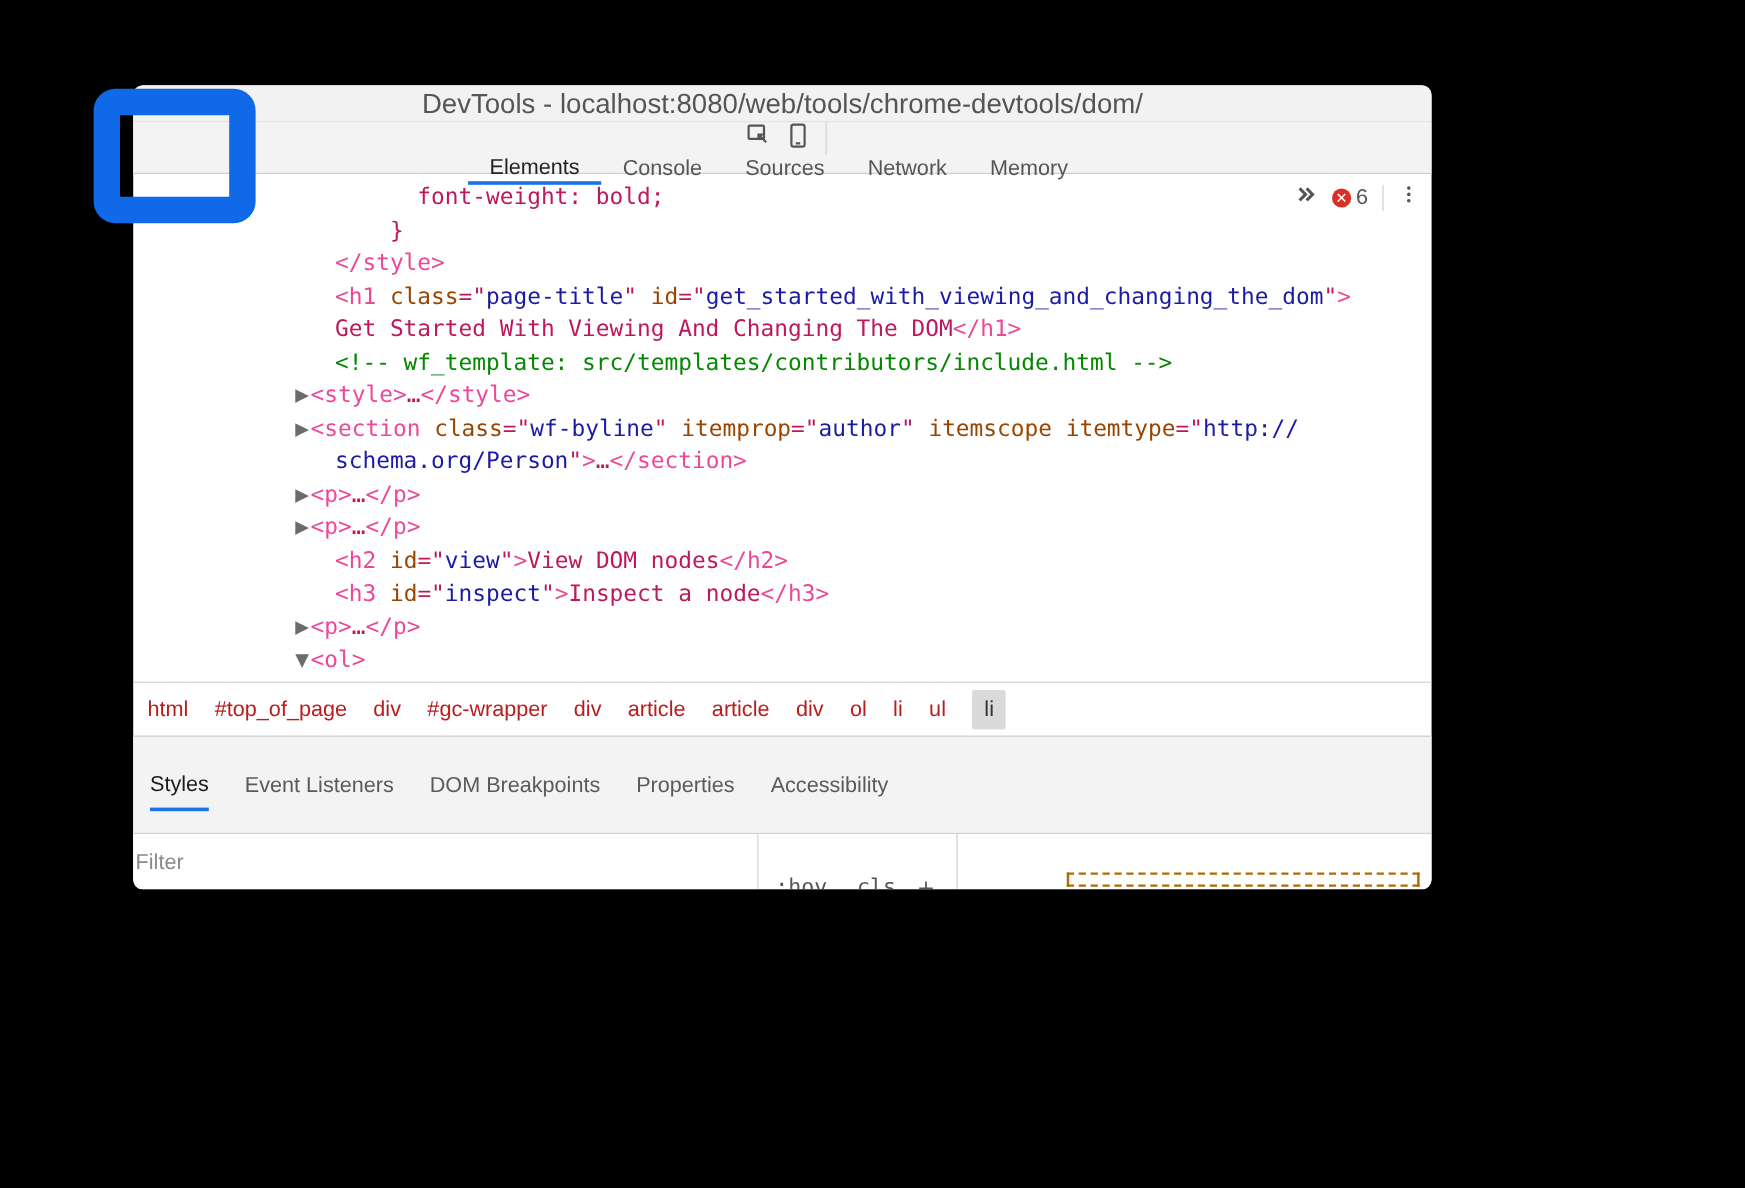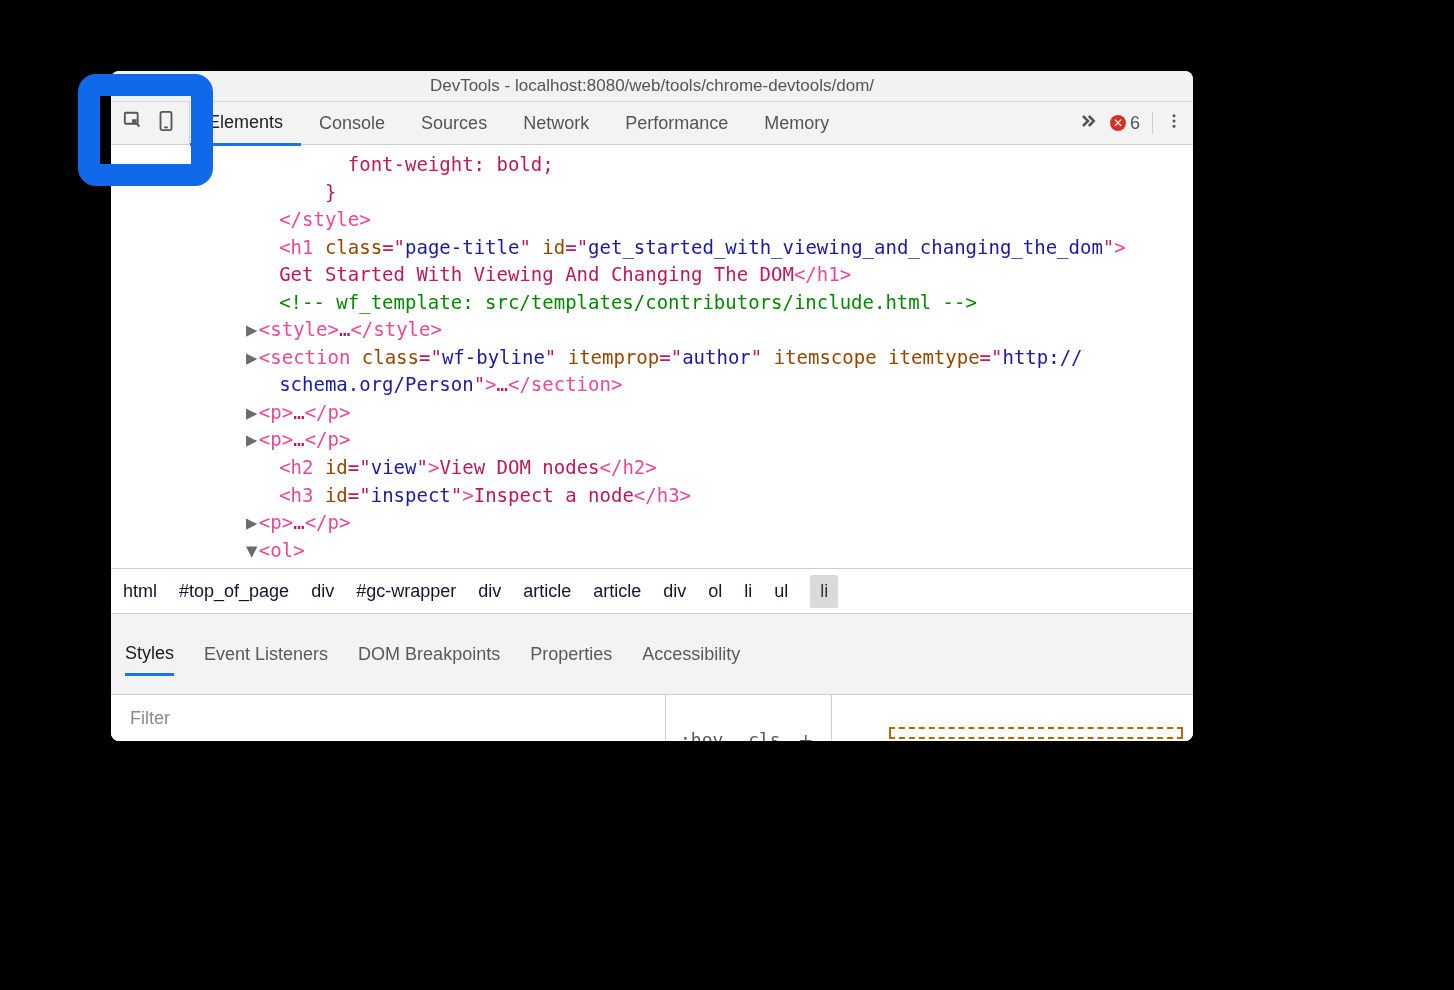--- a/index.html
+++ b/index.html
@@ -1,26 +1,26 @@
 <!DOCTYPE html>
 <html><head>
 <meta charset="utf-8">
 <style>
   html,body{margin:0;padding:0;background:#000;font-family:"Helvetica Neue",Arial,sans-serif;font-size:18px;color:#222;}
   .stage{position:relative;width:1454px;height:990px;}
   .window{position:absolute;left:111px;top:71px;width:1082px;height:670px;background:#fff;border-radius:8px;box-shadow:0 22px 40px rgba(0,0,0,.35);display:flex;flex-direction:column;overflow:hidden;}
   
-  .titlebar{height:30px;background:#f2f2f2;border-top-left-radius:8px;border-top-right-radius:8px;display:flex;align-items:center;justify-content:center;position:relative;font-size:17px;color:#555;border-bottom:1px solid #d8d8d8;}
+  .titlebar{height:30px;background:#f2f2f2;border-top-left-radius:8px;border-top-right-radius:8px;display:flex;align-items:center;justify-content:center;position:relative;font-size:23px;color:#555;border-bottom:1px solid #d8d8d8;}
   .traffic{position:absolute;left:10px;top:7px;display:flex;gap:8px;}
   .traffic span{width:13px;height:13px;border-radius:50%;display:inline-block;}
   .tl-close{background:#ff5f56;}
   .tl-min{background:#ffbd2e;}
   .tl-max{background:#27c93f;}
   
-  .toolbar{height:42px;background:#f3f3f3;border-bottom:1px solid #cfcfcf;display:flex;align-items:center;padding:0 6px 0 0;}
+  .toolbar{height:42px;background:#f3f3f3;border-bottom:1px solid #cfcfcf;display:flex;align-items:center;padding:0 6px 0 0;flex-direction:column;}
   .tb-left{display:flex;align-items:center;gap:10px;padding:0 12px;border-right:1px solid #cfcfcf;height:100%;}
   .tb-left svg{width:22px;height:22px;}
   .tabs{display:flex;align-items:center;height:100%;}
   .tab{padding:0 18px;height:100%;display:flex;align-items:center;color:#555;cursor:pointer;}
   .tab.active{color:#222;border-bottom:3px solid #1a73e8;margin-bottom:-1px;}
   .tb-right{margin-left:auto;display:flex;align-items:center;gap:12px;padding:0 4px;}
   .more-ico,.kebab-ico{color:#555;}
   .err-badge{display:flex;align-items:center;gap:4px;color:#555;}
   .err-dot{width:16px;height:16px;border-radius:50%;background:#d93025;color:#fff;font-size:12px;display:flex;align-items:center;justify-content:center;line-height:1;}
   .vsep{width:1px;height:22px;background:#cfcfcf;}
@@ -28,29 +28,29 @@
   .code{flex:1;overflow:hidden;font-family:Menlo,Consolas,monospace;font-size:19px;line-height:1.45;color:#222;padding:6px 8px 0 8px;white-space:pre;}
   .code .row{white-space:pre;}
   .tag{color:#ec4899;}
   .attr{color:#994500;}
   .val{color:#1a1aa6;}
   .txt{color:#be185d;}
   .cmt{color:#048800;}
   .tri{color:#6b6b6b;display:inline-block;width:14px;text-align:center;}
   
   .breadcrumb{height:44px;border-top:1px solid #cfcfcf;display:flex;align-items:center;gap:22px;padding:0 12px;font-family:"Helvetica Neue",Arial,sans-serif;color:#5b2d86;}
-  .breadcrumb .bc{color:#0f172a;cursor:pointer;}
+  .breadcrumb .bc{color:#b91c1c;cursor:pointer;}
   .breadcrumb .bc.sel{background:#dadada;padding:6px 10px;border-radius:2px;color:#333;}
   
   .subtabs{height:44px;border-top:1px solid #cfcfcf;display:flex;align-items:center;gap:30px;padding:18px 14px;background:#f3f3f3;font-family:"Helvetica Neue",Arial,sans-serif;}
   .subtabs .stab{color:#5a5a5a;cursor:pointer;}
   .subtabs .stab.active{color:#1a1a1a;border-bottom:3px solid #1a73e8;padding-bottom:9px;margin-bottom:-11px;}
   
   .stylesbar{height:46px;border-top:1px solid #cfcfcf;display:flex;align-items:stretch;background:#fff;}
-  .filter{flex:0 0 520px;display:flex;padding:0 17px;border-right:1px solid #cfcfcf;}
+  .filter{flex:0 0 520px;display:flex;padding:0 0;border-right:1px solid #cfcfcf;}
   .filter input{border:0;outline:0;font-size:18px;width:100%;color:#333;font-family:inherit;}
   .filter input::placeholder{color:#8a8a8a;}
   .fbtns{display:flex;align-items:center;gap:14px;padding:0 14px;border-right:1px solid #cfcfcf;color:#555;font-family:Menlo,monospace;}
   .fbtns span{cursor:pointer;margin-top:43px;}
   .rightpane{flex:1;display:flex;align-items:flex-end;justify-content:flex-end;padding:0 10px 2px 0;}
   .dashedbox{width:290px;height:8px;border:2px dashed #b26a00;}
   
   .highlight{position:absolute;width:135px;height:112px;left:78px;top:74px;border:22px solid #1069e8;border-radius:18px;box-sizing:border-box;pointer-events:none;}
 </style>
 </head>
@@ -81,21 +81,20 @@
             <rect x="6" y="2" width="12" height="20" rx="2"></rect>
             <line x1="10" y1="19" x2="14" y2="19"></line>
           </svg>
         </span>
       </div>
       <div class="tabs" id="main-tabs">
           <div class="tab active">Elements</div>
           <div class="tab">Console</div>
           <div class="tab">Sources</div>
           <div class="tab">Network</div>
-          <div class="tab">Performance</div>
           <div class="tab">Memory</div>
         </div>
       <div class="tb-right">
         <span class="more-ico">
           <svg width="20" height="20" viewBox="0 0 24 24" fill="none" stroke="#555" stroke-width="3">
               <path d="M6 6l6 6-6 6M13 6l6 6-6 6"></path>
             </svg>
         </span>
         <span class="err-badge">
           <span class="err-dot">✕</span>

